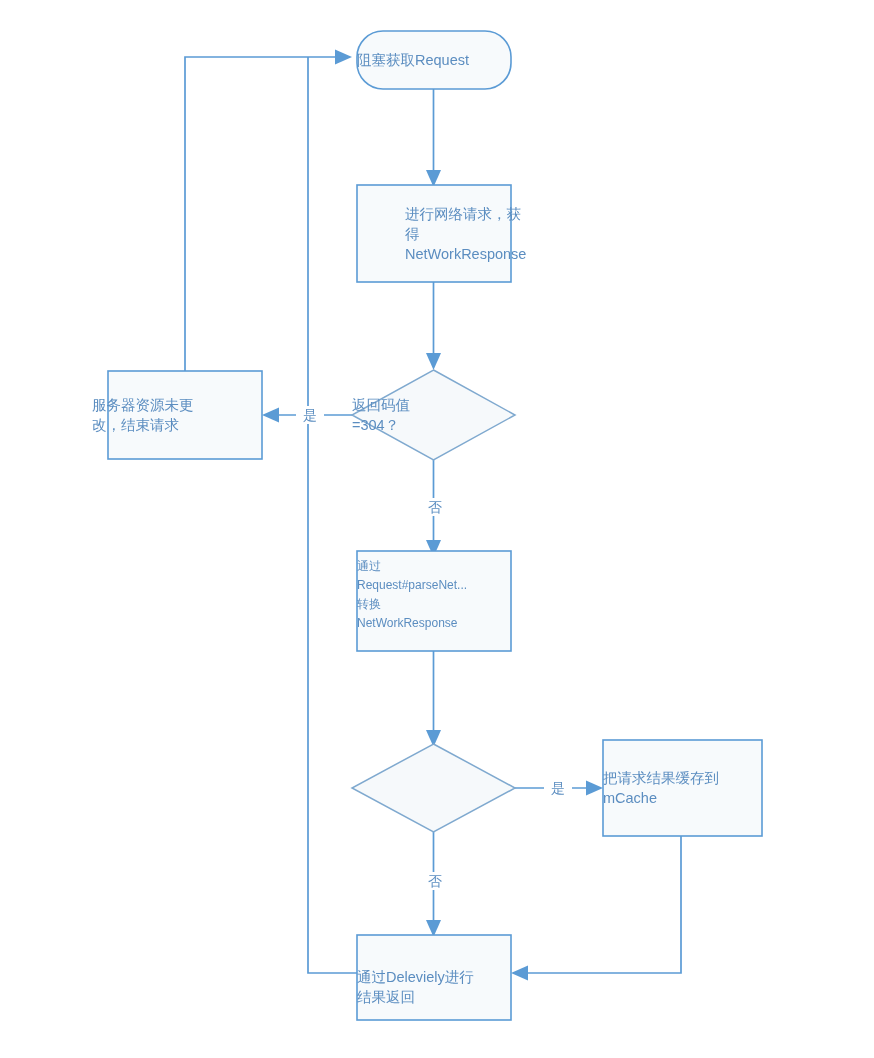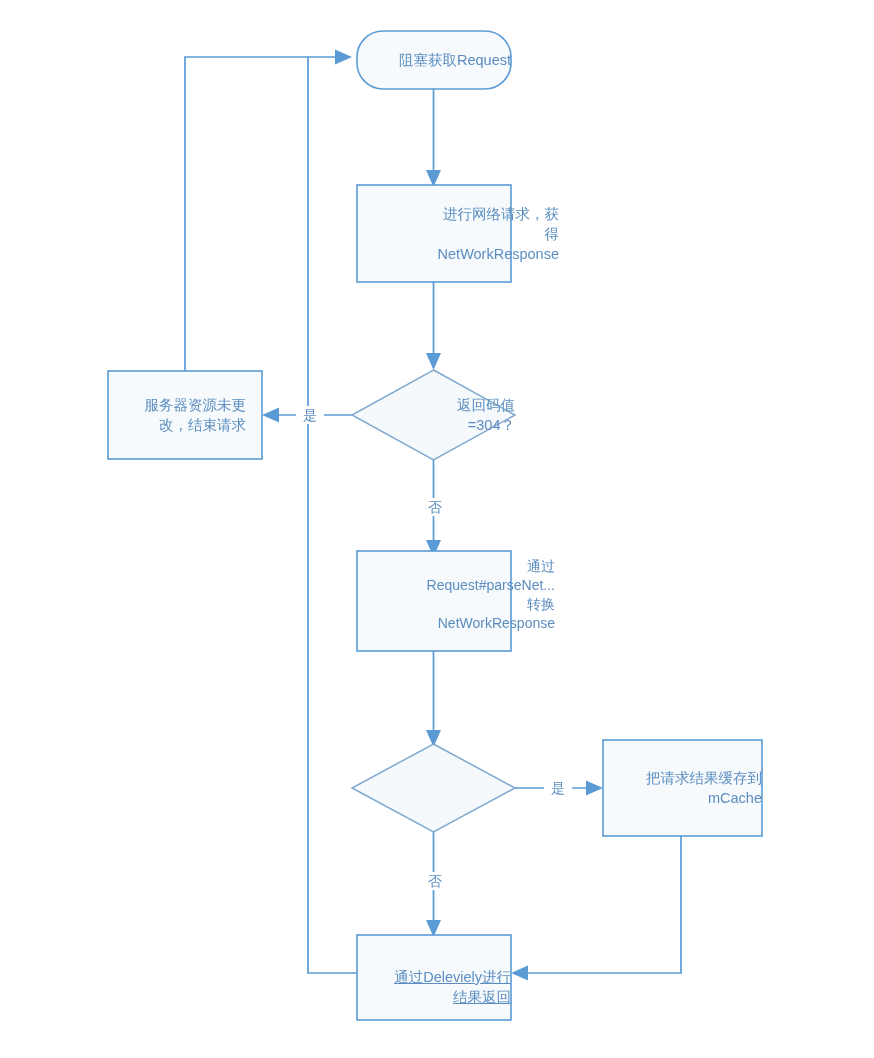--- a/index.html
+++ b/index.html
@@ -49,21 +49,21 @@
   }
   .arrow-head {
     fill: #5b9bd5;
     stroke: none;
   }
   .node-label {
     position: absolute;
     color: #5b8dc0;
     font-size: 14.5px;
     line-height: 20px;
-    text-align: right;
+    text-align: left;
     display: flex;
     flex-direction: column;
     justify-content: center;
     align-items: center;
     pointer-events: none;
     white-space: pre-line;
   }
   .node-label span {
     display: block;
     width: 100%;
@@ -165,34 +165,34 @@
   <div class="node-label" style="left:352px; top:370px; width:163px; height:90px;">
     <span>返回码值</span>
     <span>=304？</span>
   </div>
 
   <div class="node-label" style="left:92px; top:371px; width:154px; height:88px;">
     <span>服务器资源未更</span>
     <span>改，结束请求</span>
   </div>
 
-  <div class="node-label" style="left:357px; top:551px; width:154px; height:88px; font-size:14px; line-height:19px;padding-left:44px;">
+  <div class="node-label" style="left:357px; top:551px; width:154px; height:88px; font-size:12px; line-height:19px;">
     <span>通过</span>
     <span>Request#parseNet...</span>
     <span>转换</span>
     <span>NetWorkResponse</span>
   </div>
 
 
   <div class="node-label" style="left:603px; top:740px; width:159px; height:96px;">
     <span>把请求结果缓存到</span>
     <span>mCache</span>
   </div>
 
-  <div class="node-label" style="left:357px; top:935px; width:154px; height:104px;text-decoration:underline;">
+  <div class="node-label" style="left:357px; top:935px; width:154px; height:104px;">
     <span>通过Deleviely进行</span>
     <span>结果返回</span>
   </div>
 
   <div class="edge-label" style="left:296px; top:406px; width:24px;">是</div>
 
   <div class="edge-label" style="left:421px; top:498px; width:24px;">否</div>
 
   <div class="edge-label" style="left:544px; top:779px; width:24px;">是</div>
 

